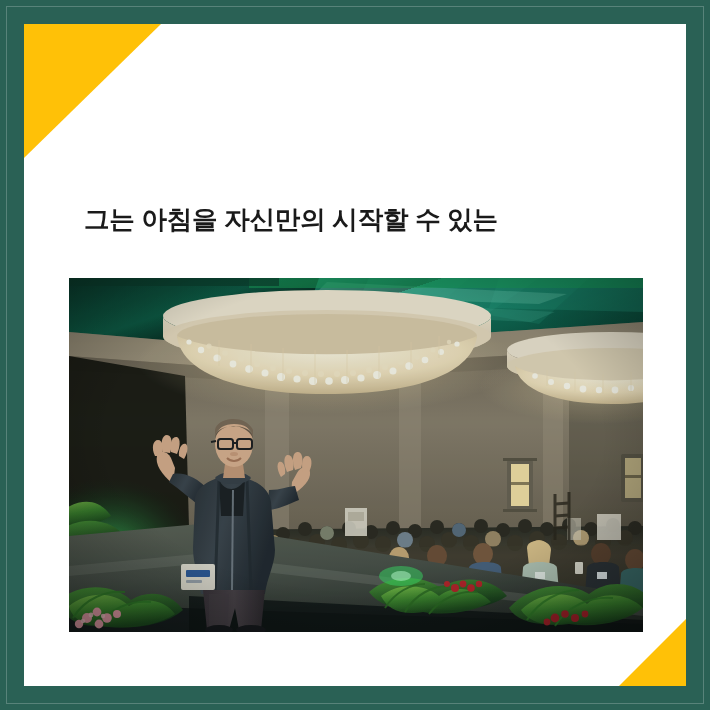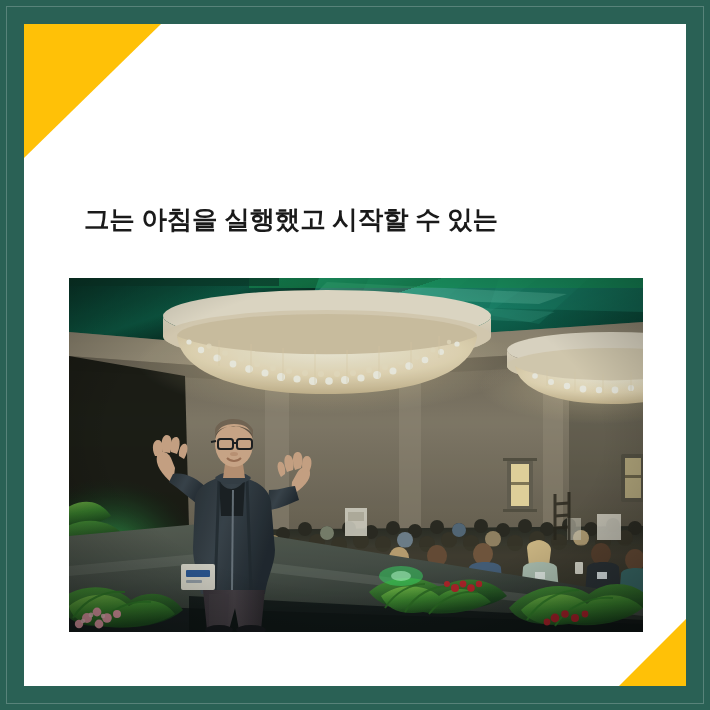--- a/index.html
+++ b/index.html
@@ -83,21 +83,21 @@
 
   <div id="frame-inset"></div>
 
   <div id="page">
 
     <div id="tri-tl" class="corner-tri"></div>
 
     <div id="tri-br" class="corner-tri"></div>
 
     <div id="headline">
-      <span class="hl-line">그는 아침을 실행했고 시작할 수 있는</span>
+      <span class="hl-line">그는 아침을 자신만의 시작할 수 있는</span>
       <span class="hl-line">자신만의 루틴 6가지를 찾아 실행했고,</span>
       <span class="hl-line">그 결과를 공유했습니다.</span>
     </div>
 
     <div id="photo">
       <svg viewBox="0 0 574 354" preserveAspectRatio="xMidYMid slice">
         <defs>
 
           <linearGradient id="gCeil" x1="0" y1="0" x2="1" y2="0.5">
             <stop offset="0" stop-color="#0a3a2c"></stop>

